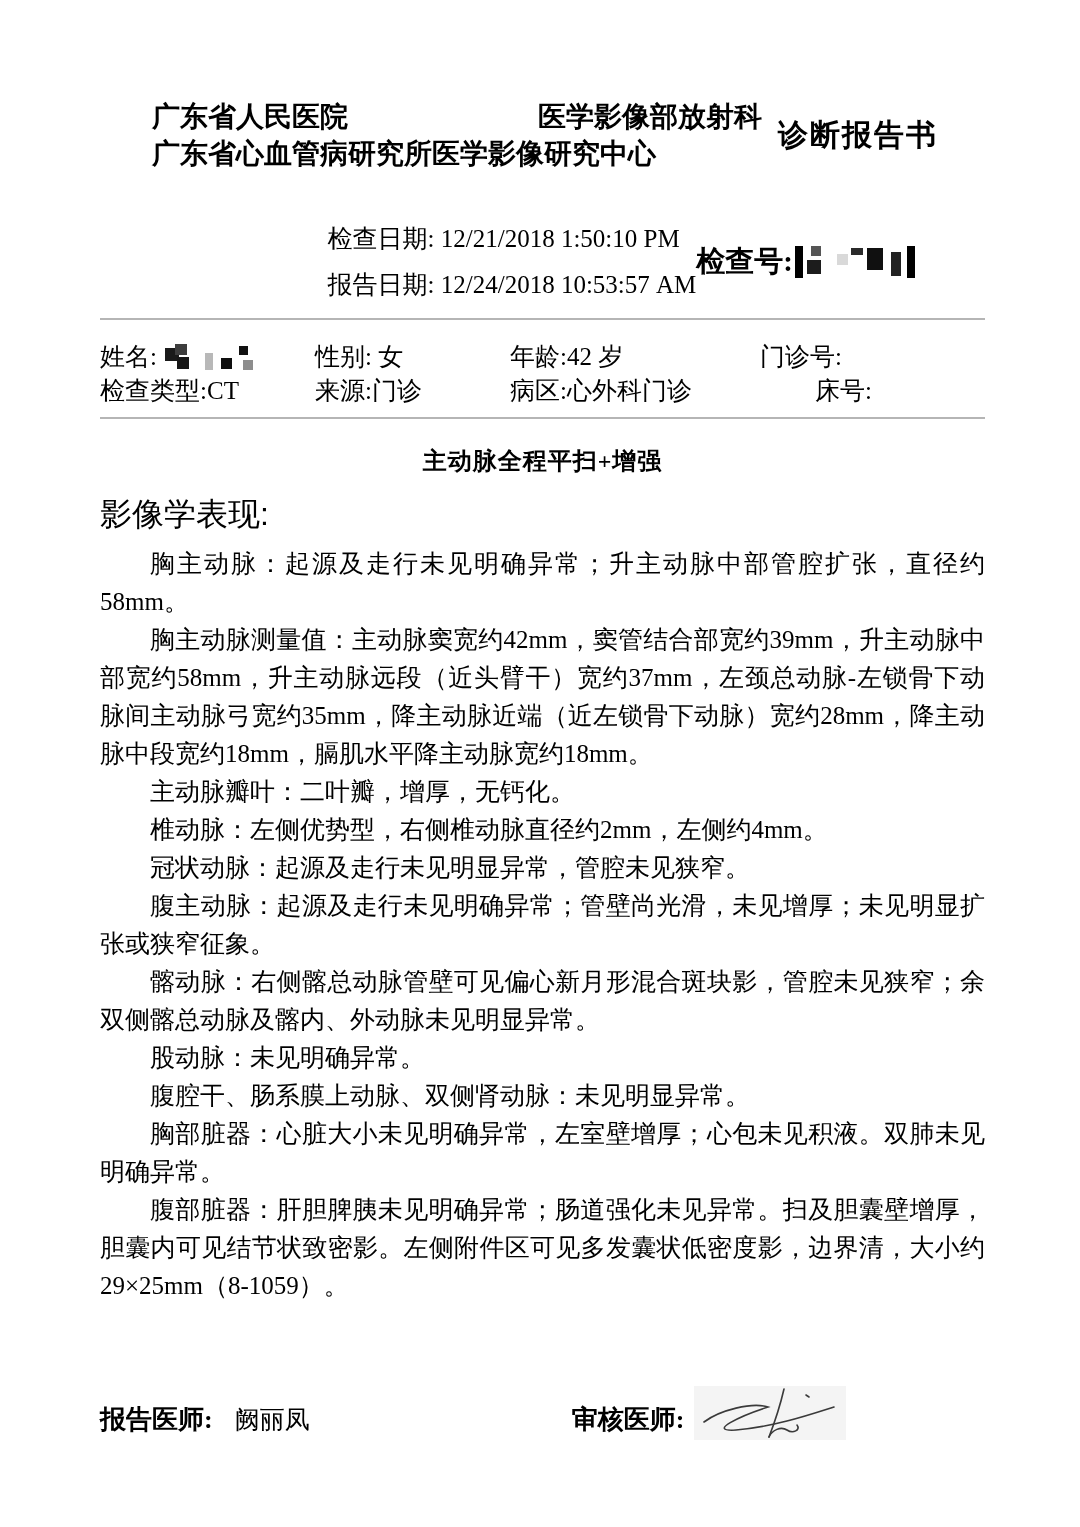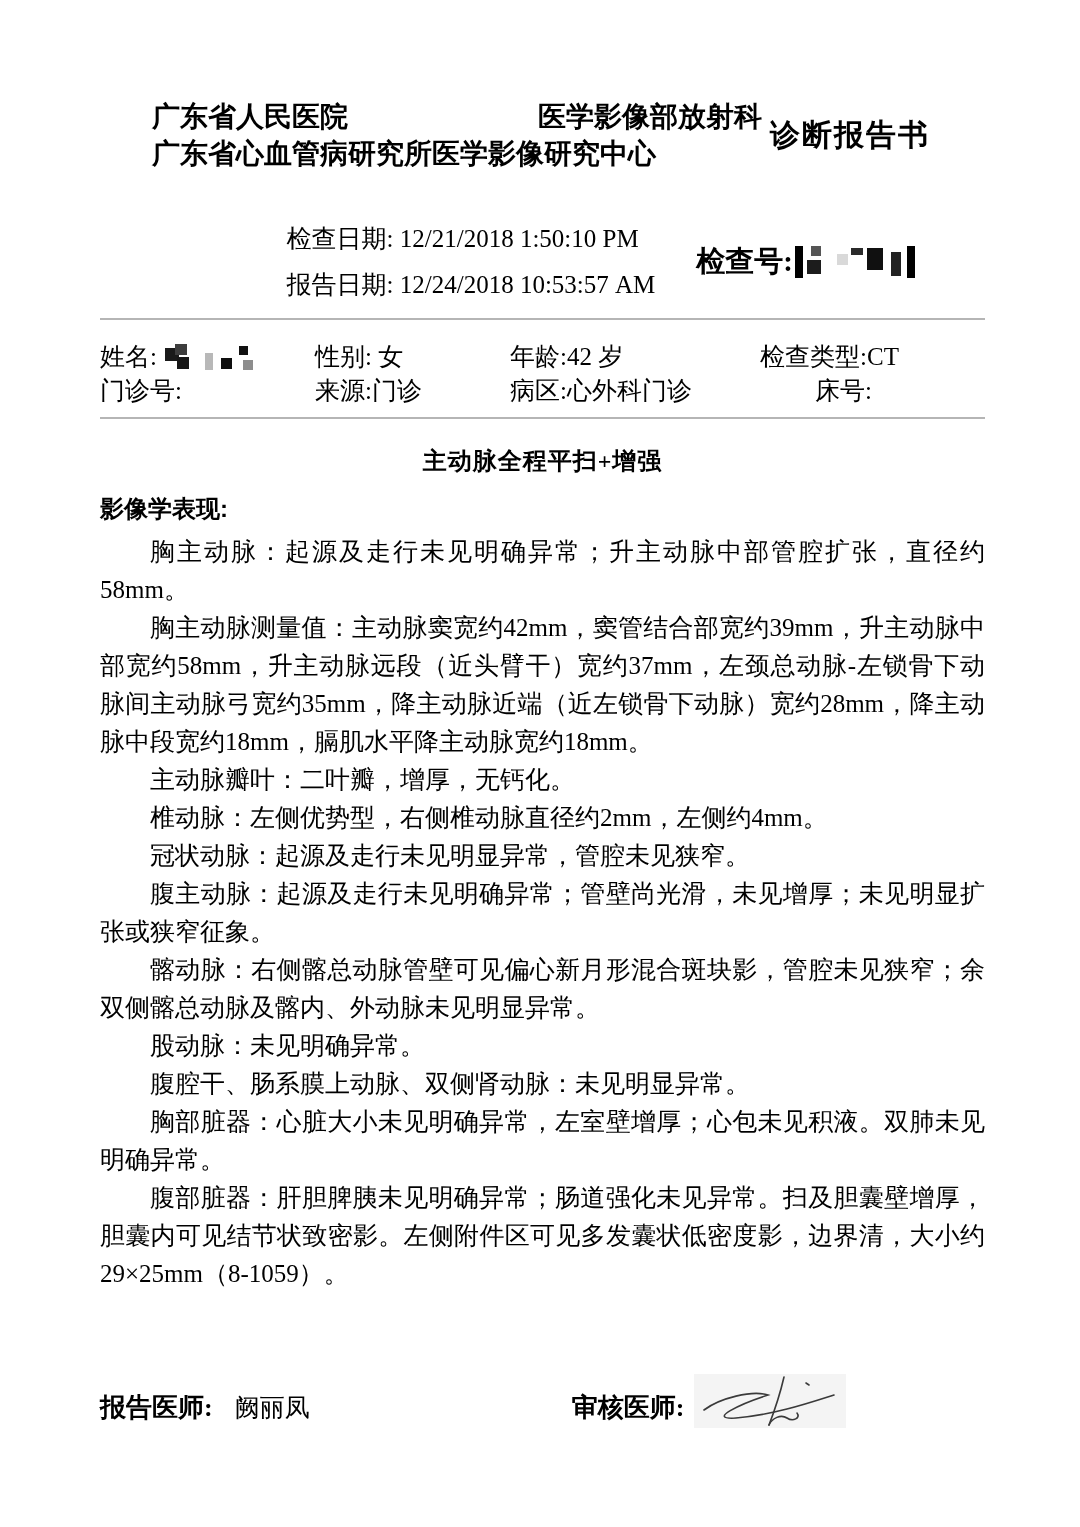--- a/index.html
+++ b/index.html
@@ -11,41 +11,41 @@
     color:#000;
     font-family:"Liberation Serif","DejaVu Serif",serif;
     overflow:hidden;
   }
   .content { padding:98px 95px 0 100px; }
 
   
   .header { display:flex; align-items:center; }
   .org { width:610px; margin-left:52px; font-weight:bold; font-size:28px; line-height:37px; }
   .org-line1 { display:flex; justify-content:space-between; }
-  .report-title { margin-left:8px; font-size:30px; font-weight:bold; letter-spacing:2px; white-space:nowrap; }
+  .report-title { margin-left:16px; font-size:30px; font-weight:bold; letter-spacing:2px; white-space:nowrap; }
 
   
   .meta { display:flex; justify-content:flex-end; align-items:center; margin-top:44px; }
   .meta-left { font-size:25px; line-height:46px; }
   .meta-right { display:flex; align-items:center; margin-right:40px; }
-  .exam-no-label { font-size:29px; font-weight:bold;margin-left:41px; }
+  .exam-no-label { font-size:29px; font-weight:bold; }
 
   .rule { border:none; border-top:2px solid #b5b5b5; margin-top:10px; }
 
   
   .redacted { position:relative; display:inline-block; vertical-align:middle; }
   .px { position:absolute; }
 
   
   .patient { display:grid; grid-template-columns:215px 195px 250px auto; font-size:25px; margin-top:20px; }
   .p-cell { white-space:nowrap; }
 
   
   .study-title { text-align:center; font-size:24px; font-weight:bold; margin-top:26px; letter-spacing:1px; }
-  .findings-label { font-size:24px; font-weight:bold; margin-top:16px; font-family:"Liberation Sans","DejaVu Sans",sans-serif; }
+  .findings-label { font-size:32px; font-weight:normal; margin-top:16px; font-family:"Liberation Sans","DejaVu Sans",sans-serif; }
   .findings { margin-top:8px; }
   .finding { font-size:25px; line-height:38px; text-align:justify; text-indent:2em; }
 
   
   .footer { margin-top:86px; }
   .sig-row { display:flex; align-items:center; font-size:26px; height:56px; }
   .b { font-weight:bold; }
   .rp-name { margin-left:22px; font-size:25px; }
   .reviewer { margin-left:262px; }
   .sig-box { display:inline-block; width:152px; height:54px; background:#f4f4f4; margin-left:10px; position:relative; top:-6px; }
@@ -109,26 +109,26 @@
         </span>
       </div>
       <div class="p-cell">
         <span>性别:</span>
         <span>女</span>
       </div>
       <div class="p-cell">
         <span>年龄:</span><span>42 岁</span>
       </div>
       <div class="p-cell">
-        <span>检查类型:</span><span>CT</span>
+        <span>门诊号:</span>
+        <span></span>
       </div>
 
       <div class="p-cell">
-        <span>门诊号:</span>
-        <span></span>
+        <span>检查类型:</span><span>CT</span>
       </div>
       <div class="p-cell">
         <span>来源:</span><span>门诊</span>
       </div>
       <div class="p-cell">
         <span>病区:</span><span>心外科门诊</span>
       </div>
       <div class="p-cell" style="padding-left:55px;">
         <span>床号:</span>
         <span></span>

